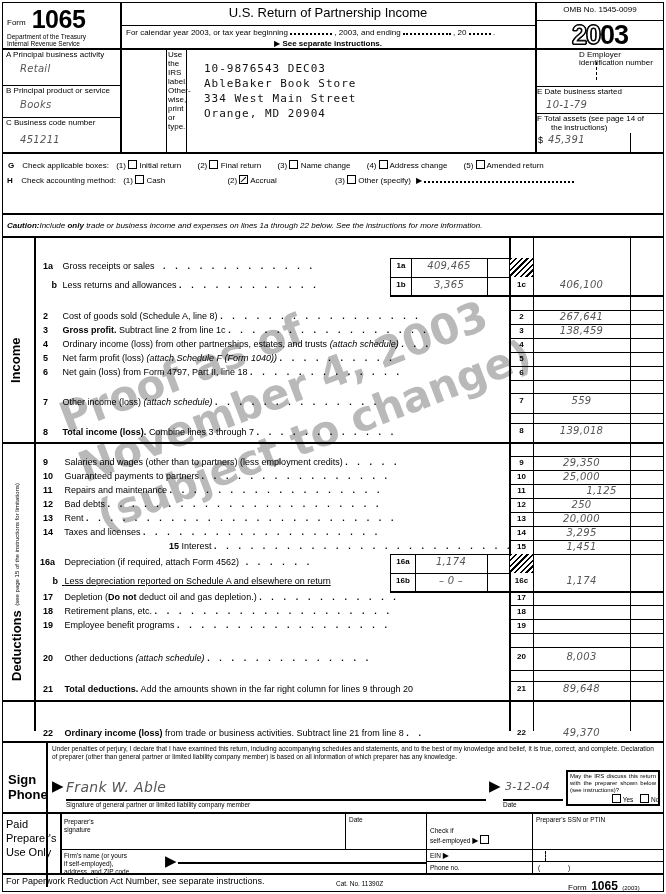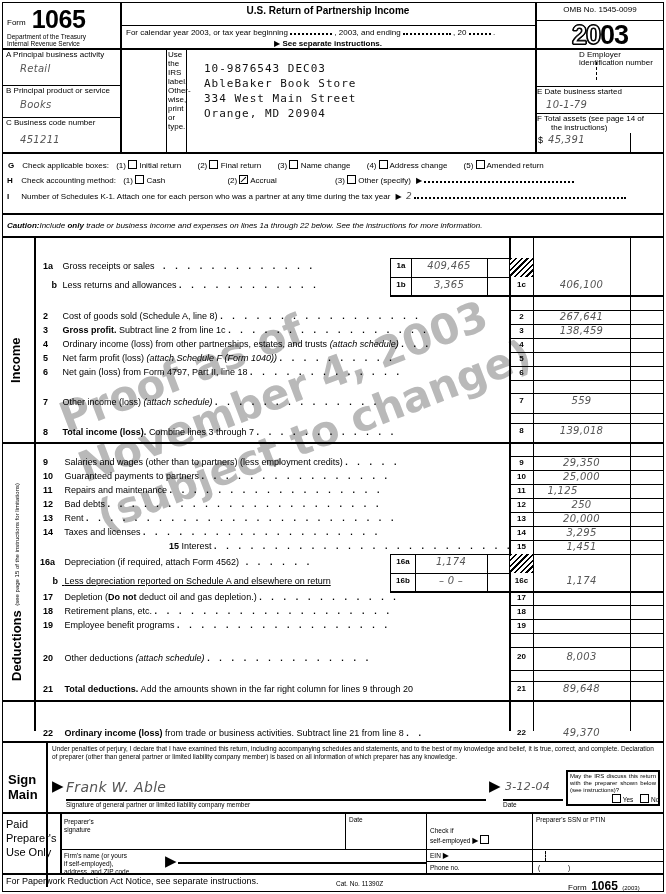--- a/index.html
+++ b/index.html
@@ -71,21 +71,21 @@
   <div class="abs" style="left:7px;top:8px;width:112px;">
     <div style="display:flex;align-items:flex-end;">
       <span class="t8" style="margin-bottom:3px;">Form</span>
       <span style="font-size:25px;font-weight:bold;line-height:.9;margin-left:6px;letter-spacing:-.5px;">1065</span>
     </div>
     <div class="t65" style="margin-top:2px;">Department of the Treasury</div>
     <div class="t65">Internal Revenue Service</div>
   </div>
 
   <div class="abs ctr" style="left:124px;top:5px;width:408px;">
-    <div style="font-size:10px;font-weight:bold;">U.S. Return of Partnership Income</div>
+    <div style="font-size:13px;font-weight:normal;">U.S. Return of Partnership Income</div>
   </div>
   <div class="rule" style="left:121px;top:25px;width:414px;"></div>
   <div class="abs t8" style="left:126px;top:29px;width:404px;white-space:nowrap;">
     <span>For calendar year 2003, or tax year beginning</span>
     <span class="ddash" style="display:inline-block;width:42px;"></span>
     <span>, 2003, and ending</span>
     <span class="ddash" style="display:inline-block;width:48px;"></span>
     <span>, 20</span>
     <span class="ddash" style="display:inline-block;width:22px;"></span>
     <span>.</span>
@@ -153,27 +153,20 @@
   <div class="abs t8" style="left:7px;top:175px;width:655px;white-space:nowrap;">
     <span class="b" style="display:inline-block;width:12px;">H</span>
     <span>Check accounting method:</span>
     <span style="margin-left:5px;"><span>(1)</span> <span class="cb"></span> <span>Cash</span></span>
     <span style="margin-left:60px;"><span>(2)</span> <span class="cb ck"></span> <span>Accrual</span></span>
     <span style="margin-left:56px;"><span>(3)</span> <span class="cb"></span> <span>Other (specify)</span></span>
     <span class="arrow" style="margin-left:3px;">▶</span>
     <span class="ddash" style="display:inline-block;width:150px;"></span>
   </div>
 
-  <div class="abs t8" style="left:7px;top:192px;width:655px;white-space:nowrap;">
-    <span class="b" style="display:inline-block;width:12px;">I</span>
-    <span>Number of Schedules K-1. Attach one for each person who was a partner at any time during the tax year</span>
-    <span class="arrow" style="margin-left:3px;">▶</span>
-    <span class="hand" style="font-size:9px;margin-left:2px;">2</span>
-    <span class="ddash" style="display:inline-block;width:212px;"></span>
-  </div>
 
   <div class="rule thick" style="left:3px;top:213px;width:660px;"></div>
   <div class="abs t8 i" style="left:7px;top:222px;width:652px;">
     <span class="b">Caution:</span><span>Include </span><span class="b">only</span><span> trade or business income and expenses on lines 1a through 22 below. See the instructions for more information.</span>
   </div>
   <div class="rule thick" style="left:3px;top:236px;width:660px;"></div>
 
   <div class="vrule vthick" style="left:34px;top:237px;height:494px;"></div>
   <div class="vrule vthick" style="left:509px;top:237px;height:494px;"></div>
   <div class="vrule" style="left:533px;top:237px;height:494px;"></div>
@@ -306,21 +299,21 @@
   </div>
   <div class="abs t8 b ctr" style="left:510px;top:473px;width:23px;">10</div>
   <div class="abs hand ctr" style="left:534px;top:471px;width:95px;">25,000</div>
 
   <div class="abs t9" style="left:43px;top:486px;width:470px;white-space:nowrap;">
     <span class="b" style="display:inline-block;width:19px;">11</span>
     <span>Repairs and maintenance</span>
     <span class="dots">. . . . . . . . . . . . . . . . . .</span>
   </div>
   <div class="abs t8 b ctr" style="left:510px;top:487px;width:23px;">11</div>
-  <div class="abs hand ctr" style="left:515px;top:485px;width:95px;text-align:center;">1,125</div>
+  <div class="abs hand ctr" style="left:554px;top:485px;width:95px;text-align:center;">1,125</div>
 
   <div class="abs t9" style="left:43px;top:500px;width:470px;white-space:nowrap;">
     <span class="b" style="display:inline-block;width:19px;">12</span>
     <span>Bad debts</span>
     <span class="dots">. . . . . . . . . . . . . . . . . . . . . . .</span>
   </div>
   <div class="abs t8 b ctr" style="left:510px;top:501px;width:23px;">12</div>
   <div class="abs hand ctr" style="left:534px;top:499px;width:95px;">250</div>
 
   <div class="abs t9" style="left:43px;top:514px;width:470px;white-space:nowrap;">
@@ -426,21 +419,21 @@
     <span> from trade or business activities. Subtract line 21 from line 8</span>
     <span class="dots">. .</span>
   </div>
   <div class="abs t8 b ctr" style="left:510px;top:729px;width:23px;">22</div>
   <div class="abs hand ctr" style="left:534px;top:727px;width:95px;">49,370</div>
   <div class="rule thick" style="left:3px;top:741px;width:660px;"></div>
 
   <div class="vrule vthick" style="left:46px;top:741px;height:146px;"></div>
   <div class="abs b" style="left:8px;top:773px;font-size:13px;line-height:1.15;">
     <div>Sign</div>
-    <div>Main</div>
+    <div>Phone</div>
   </div>
   <div class="abs t65" style="left:52px;top:745px;width:608px;line-height:1.25;">Under penalties of perjury, I declare that I have examined this return, including accompanying schedules and statements, and to the best of my knowledge and belief, it is true, correct, and complete. Declaration of preparer (other than general partner or limited liability company member) is based on all information of which preparer has any knowledge.</div>
 
   <div class="abs bigarrow" style="left:52px;top:778px;">▶</div>
   <div class="abs hand" style="left:66px;top:779px;font-size:14px;">Frank W. Able</div>
   <div class="rule thick" style="left:66px;top:799px;width:420px;"></div>
   <div class="abs t65" style="left:66px;top:801px;">Signature of general partner or limited liability company member</div>
 
   <div class="abs bigarrow" style="left:489px;top:778px;">▶</div>
   <div class="abs hand" style="left:505px;top:780px;font-size:11px;">3-12-04</div>
@@ -497,21 +490,21 @@
 
   <div class="abs t65" style="left:430px;top:852px;">
     <span>EIN</span>
     <span class="arrow">▶</span>
   </div>
   <div class="abs" style="left:545px;top:851px;height:10px;border-left:1px dashed #000;"></div>
   <div class="abs t65" style="left:430px;top:864px;">Phone no.</div>
   <div class="abs t65" style="left:538px;top:864px;">(</div>
   <div class="abs t65" style="left:568px;top:864px;">)</div>
 
-  <div class="abs t9" style="left:6px;top:877px;">For Paperwork Reduction Act Notice, see separate instructions.</div>
+  <div class="abs t9" style="left:6px;top:877px;">For Paperwork Reduction Act Number, see separate instructions.</div>
   <div class="abs t65" style="left:336px;top:880px;">Cat. No. 11390Z</div>
   <div class="abs" style="left:568px;top:876px;white-space:nowrap;">
     <span class="t8">Form</span>
     <span style="font-size:12px;font-weight:bold;">1065</span>
     <span class="t6">(2003)</span>
   </div>
 
 </div>
 
 </body></html>

